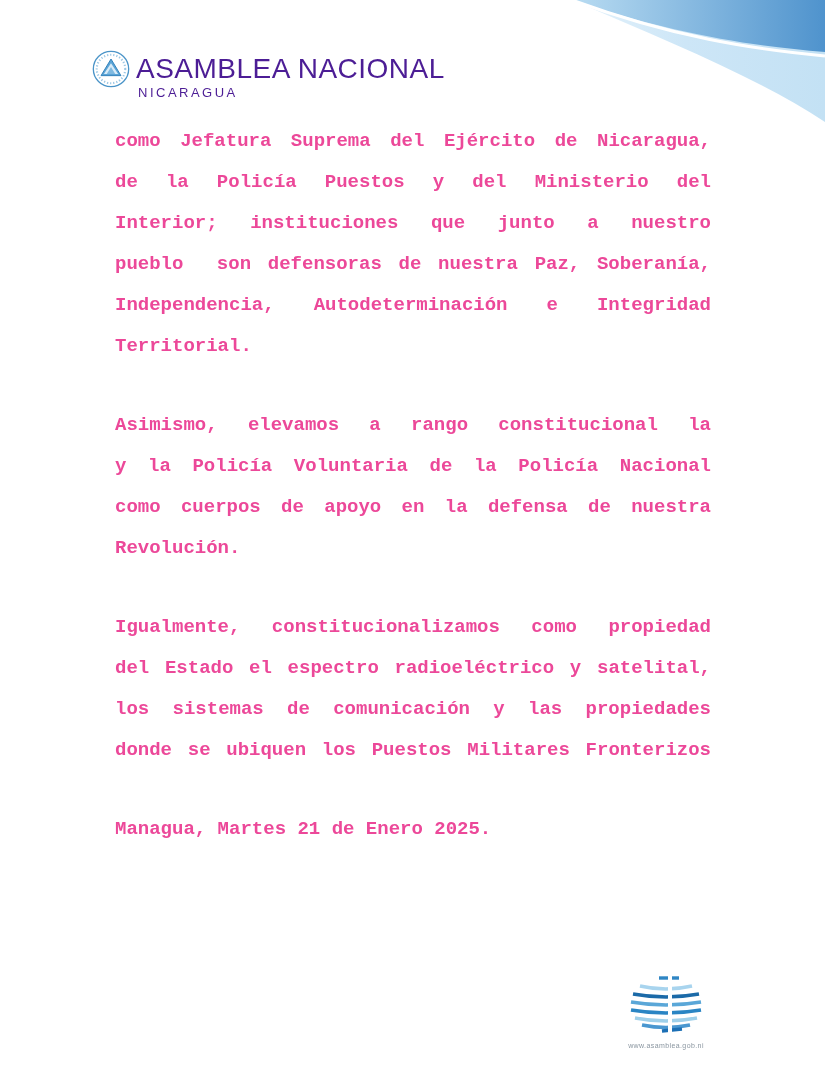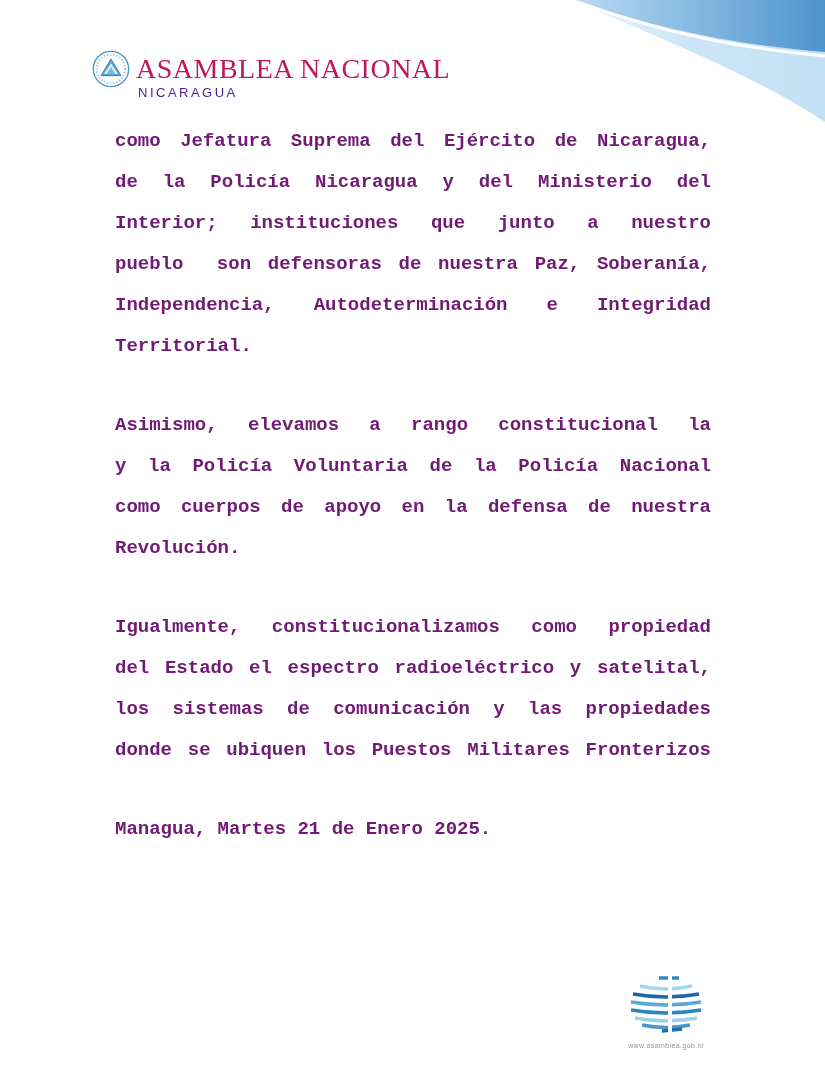--- a/index.html
+++ b/index.html
@@ -12,33 +12,33 @@
   }
   
   .swoosh { position:absolute; top:0; right:0; pointer-events:none; }
 
   
   .letterhead { position:absolute; left:92px; top:50px; height:50px; }
   .seal { position:absolute; left:0; top:0; }
   .head-title {
     position:absolute; left:44px; top:3px;
     font-size:28px; font-weight:400; letter-spacing:0.5px;
-    color:#be185d; white-space:nowrap;
-    font-family:Liberation Serif, serif;
+    color:#4c1d95; white-space:nowrap;
+    font-family:Liberation Sans, sans-serif;
   }
   .head-subtitle {
     position:absolute; left:46px; top:35px;
     font-size:13px; font-weight:400; letter-spacing:2.5px;
     color:#4c1d95; white-space:nowrap;
   }
 
   
   .letter-body {
     position:absolute; left:115px; top:121px; width:596px;
-    color:#701a75;
+    color:#ec4899;
   }
   .para { margin:0 0 38px 0; }
   .line {
     font-family:"Liberation Mono", monospace;
     font-weight:700;
     font-size:19px;
     line-height:41px;
     text-align:justify;
     text-align-last:justify;
     white-space:normal;
@@ -83,21 +83,21 @@
       <polygon points="20,14 27.5,25.3 12.5,25.3" fill="#d9ebf7"></polygon>
       <polygon points="20,18 24.5,25.3 15.5,25.3" fill="#7fb9e0"></polygon>
     </svg>
     <div class="head-title">ASAMBLEA NACIONAL</div>
     <div class="head-subtitle">NICARAGUA</div>
   </header>
 
   <main class="letter-body">
     <div class="para">
       <div class="line">como Jefatura Suprema del Ejército de Nicaragua,</div>
-      <div class="line">de la Policía Nicaragua y del Ministerio del</div>
+      <div class="line">de la Policía Puestos y del Ministerio del</div>
       <div class="line">Interior; instituciones que junto a nuestro</div>
       <div class="line">pueblo &nbsp;son defensoras de nuestra Paz, Soberanía,</div>
       <div class="line">Independencia, Autodeterminación e Integridad</div>
       <div class="line end">Territorial.</div>
     </div>
 
     <div class="para">
       <div class="line">Asimismo, elevamos a rango constitucional la</div>
       <div class="line">y la Policía Voluntaria de la Policía Nacional</div>
       <div class="line">como cuerpos de apoyo en la defensa de nuestra</div>

